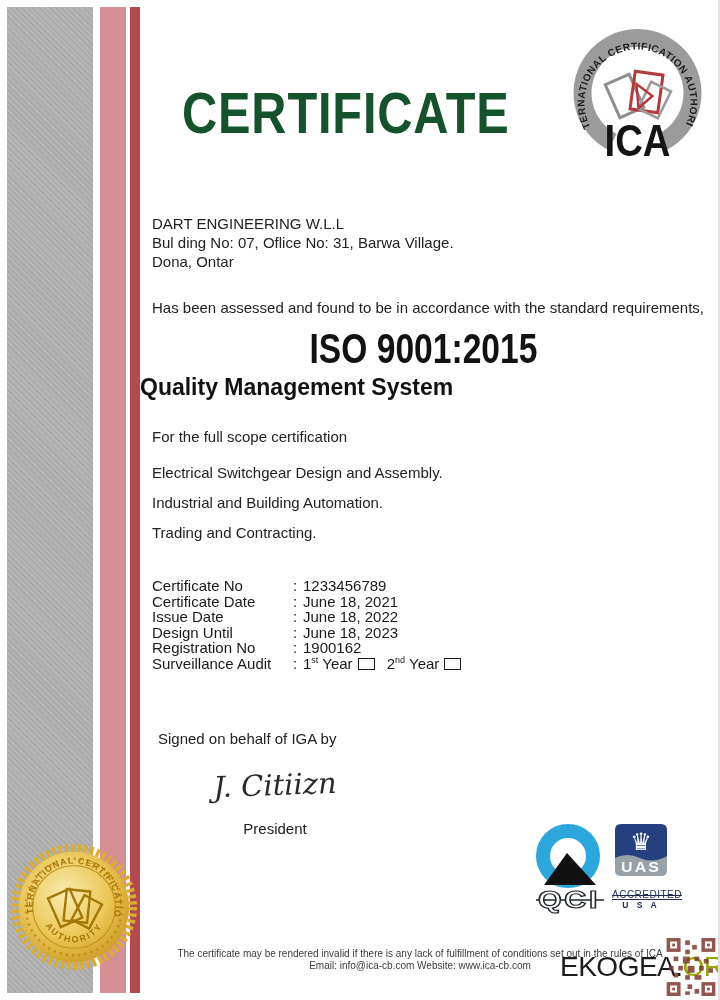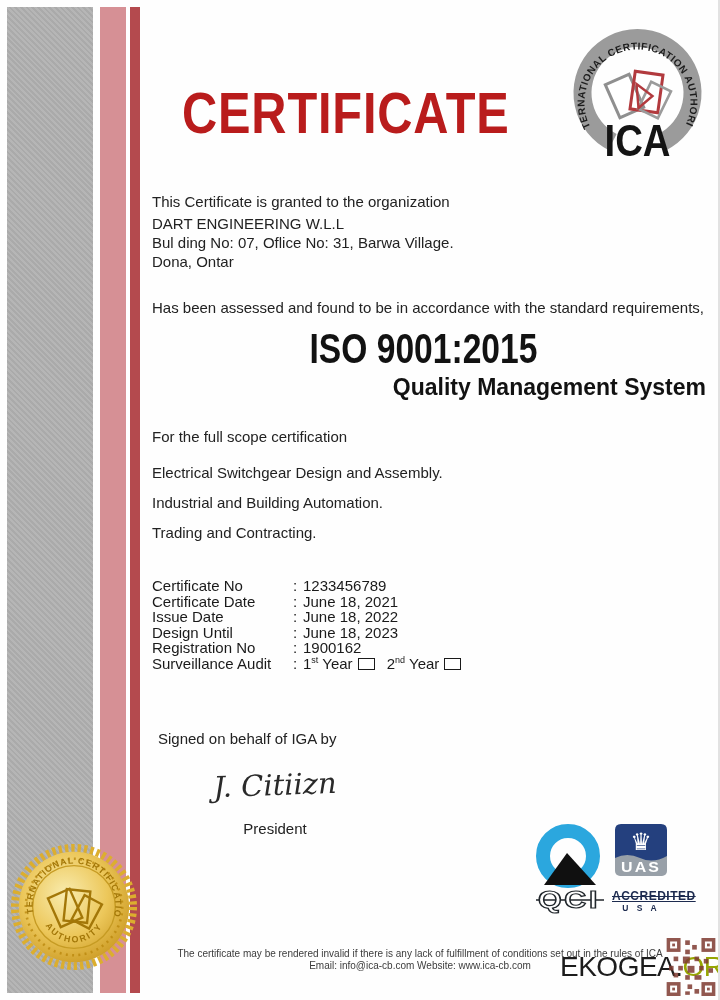--- a/index.html
+++ b/index.html
@@ -13,34 +13,34 @@
   .strip-gray { left:7px;  width:86px; background:#b1b1b1;
     background-image:repeating-linear-gradient(45deg, rgba(255,255,255,.06) 0 2px, rgba(0,0,0,.04) 2px 4px); }
   .strip-pink { left:100px; width:26px; background:#d69095; }
   .strip-red  { left:130px; width:10px; background:#b44a4e; }
 
   
   .seal { position:absolute; left:10px; top:843px; width:128px; height:128px; }
 
   
   .title-wrap { position:absolute; left:182px; top:84px; font-size:58px; font-weight:bold;
-                letter-spacing:1px; line-height:1; white-space:nowrap; color:#b91c1c; }
+                letter-spacing:1px; line-height:1; white-space:nowrap; color:#14532d; }
   .title-wrap .squeeze { display:inline-block; transform:scaleX(0.84); transform-origin:left center; }
   .ica-logo { position:absolute; left:560px; top:22px; width:155px; height:142px; }
 
   
   .t15 { font-size:15px; line-height:1.28; color:#222; }
   .intro      { position:absolute; left:152px; top:192px; }
   .org-block  { position:absolute; left:152px; top:214px; }
   .assessed   { position:absolute; left:152px; top:298px; }
 
   .iso-code { position:absolute; left:140px; top:328px; width:566px; text-align:center;
               font-size:42px; font-weight:bold; color:#121212; line-height:1; white-space:nowrap; }
   .iso-code .squeeze { display:inline-block; transform:scaleX(0.8); transform-origin:center; }
-  .iso-name { position:absolute; left:140px; top:374px; width:566px; text-align:right;
+  .iso-name { position:absolute; left:140px; top:374px; width:566px; text-align:left;
               font-size:23px; font-weight:bold; color:#121212; }
 
   .scope-intro { position:absolute; left:152px; top:427px; }
   .scope-lines { position:absolute; left:152px; top:463px; }
   .scope-lines div { margin-bottom:11px; }
 
   
   .details { position:absolute; left:152px; top:578px; font-size:15px; color:#1a1a1a; }
   .drow { display:flex; line-height:15.6px; }
   .dlabel { width:141px; }
@@ -55,21 +55,21 @@
   .sig-name { position:absolute; left:160px; top:768px; width:230px; text-align:center;
               font-family:"DejaVu Serif", serif; font-style:italic; font-size:29px; color:#2a2a2a;
               transform:rotate(-2deg); }
   .sig-title { position:absolute; left:160px; top:820px; width:230px; text-align:center;
                font-size:15px; color:#222; }
 
   
   .qci { position:absolute; left:530px; top:820px; width:82px; height:100px; }
   .uas-block { position:absolute; left:612px; top:822px; width:58px; text-align:center; }
   .uas-svg { width:56px; height:62px; }
-  .uas-accred { font-size:12px; font-weight:bold; color:#1d2b4f; letter-spacing:.5px;
+  .uas-accred { font-size:10px; font-weight:normal; color:#1d2b4f; letter-spacing:.5px;
                 text-decoration:line-through underline; margin-top:1px; }
   .uas-usa { font-size:8.5px; font-weight:bold; color:#1d2b4f; letter-spacing:3px; margin-top:0; }
 
   
   .footer { position:absolute; left:130px; top:948px; width:580px; text-align:center;
             font-size:10px; line-height:1.22; color:#3c3c3c; }
 
   
   .watermark { position:absolute; left:560px; top:951px; font-size:28px; font-weight:500;
                letter-spacing:-0.5px; white-space:nowrap; }
@@ -131,21 +131,20 @@
     </g>
     <g fill="none">
       <rect x="-13" y="-18" width="26" height="36" transform="translate(62,74) rotate(-24)" stroke="#8f8f8f" stroke-width="3"></rect>
       <rect x="-14" y="-19" width="28" height="38" transform="translate(84,70) rotate(8)" stroke="#b23a3e" stroke-width="3"></rect>
       <rect x="-11" y="-15" width="22" height="30" transform="translate(92,78) rotate(26)" stroke="#9b9b9b" stroke-width="2.6"></rect>
       <path d="M 74,62 L 90,74 L 76,86 Z" stroke="#b23a3e" stroke-width="2.4"></path>
     </g>
     <text x="75" y="134" text-anchor="middle" font-size="44" font-weight="bold" fill="#141414" textLength="66" lengthAdjust="spacingAndGlyphs">ICA</text>
   </svg>
 
-  <div class="intro t15">This Certificate is granted to the organization</div>
   <div class="org-block t15">
     <div>DART ENGINEERING W.L.L</div>
     <div>Bul ding No: 07, Oflice No: 31, Barwa Village.</div>
     <div>Dona, Ontar</div>
   </div>
   <div class="assessed t15">Has been assessed and found to be in accordance with the standard requirements,</div>
 
   <div class="iso-code">
     <span class="squeeze">ISO 9001:2015</span>
   </div>

